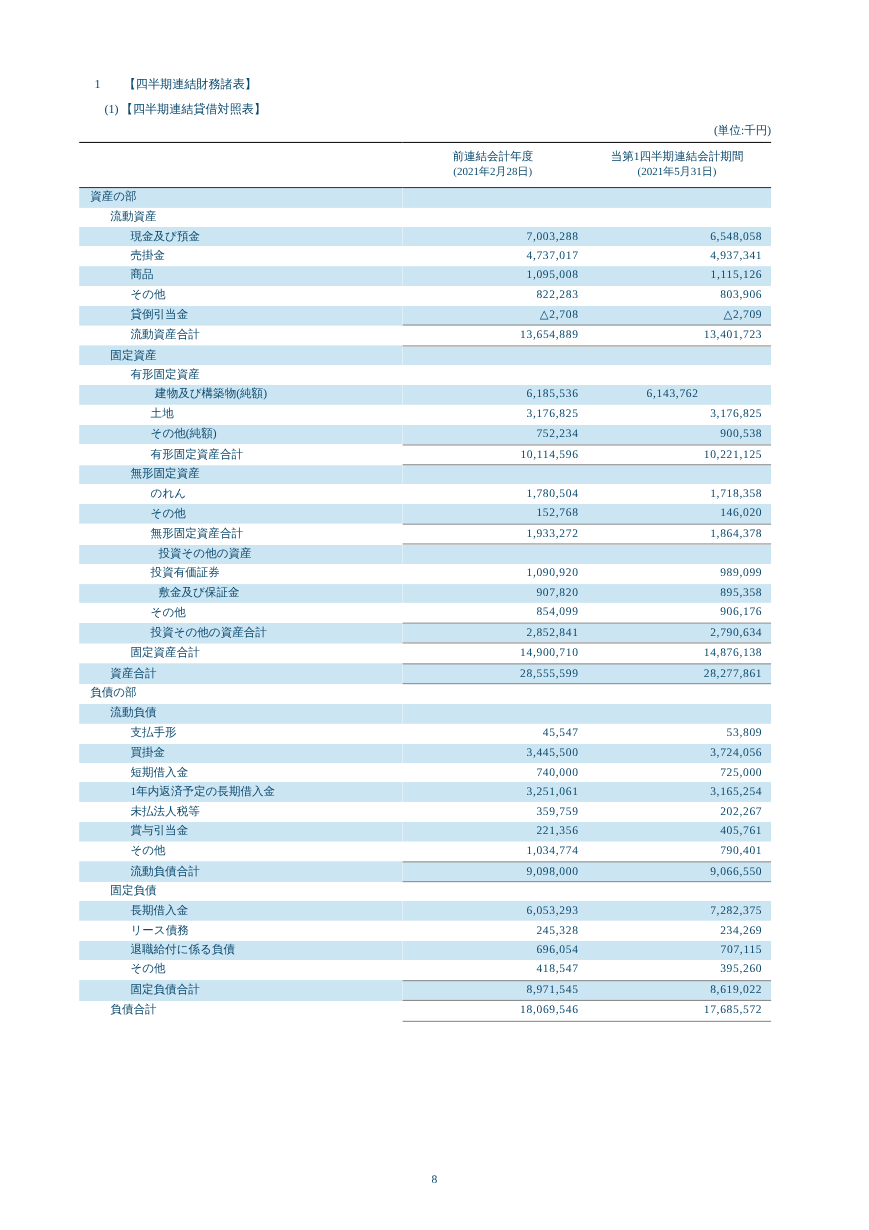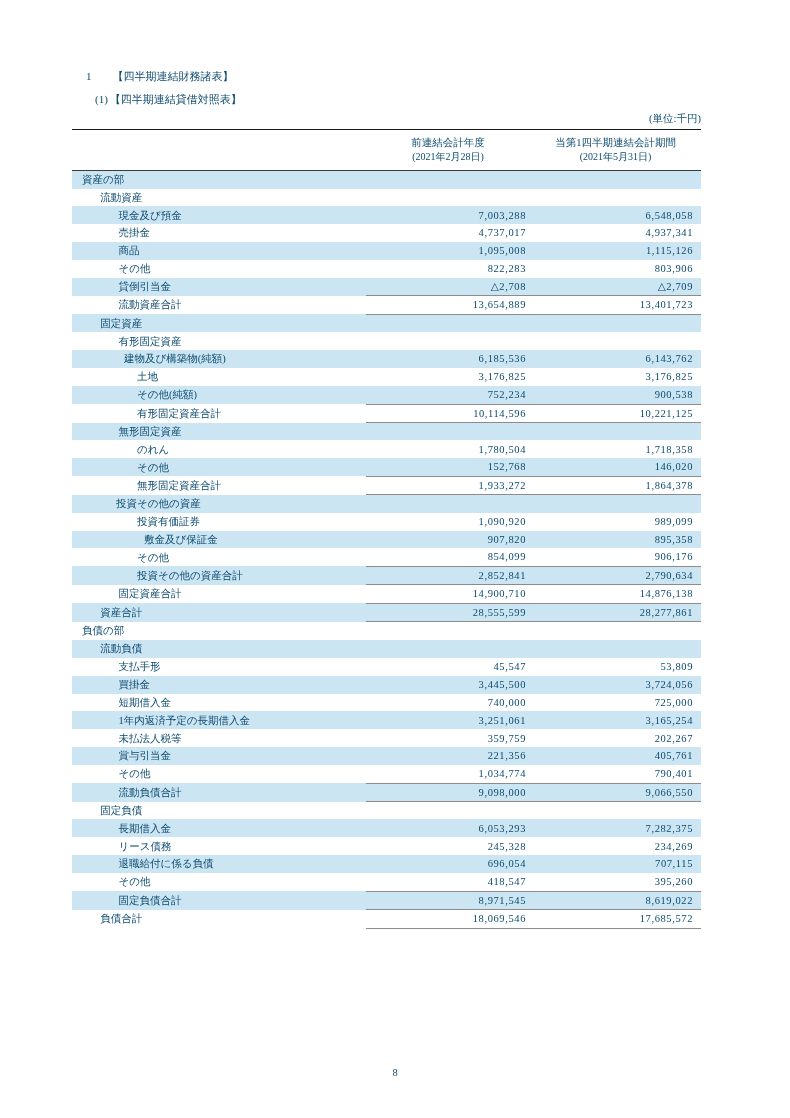--- a/index.html
+++ b/index.html
@@ -128,23 +128,23 @@
           <td class="label" style="background: rgb(203, 229, 243); padding-left: 28.3px;">固定資産</td>
           <td class="amount a1" style="background: rgb(203, 229, 243);"></td>
           <td class="amount a2" style="background: rgb(203, 229, 243);"></td>
         </tr>
         <tr>
           <td class="label" style="padding-left: 46.6px;">有形固定資産</td>
           <td class="amount a1"></td>
           <td class="amount a2"></td>
         </tr>
         <tr>
-          <td class="label" style="background: rgb(203, 229, 243); padding-left: 52px;">建物及び構築物(純額)</td>
+          <td class="label" style="background: rgb(203, 229, 243); padding-left: 69px;">建物及び構築物(純額)</td>
           <td class="amount a1" style="background: rgb(203, 229, 243);">6,185,536</td>
-          <td class="amount a2" style="background: rgb(203, 229, 243);">6,143,762</td>
+          <td class="amount a2" style="background: rgb(203, 229, 243); text-align: center;">6,143,762</td>
         </tr>
         <tr>
           <td class="label" style="padding-left: 64.9px;">土地</td>
           <td class="amount a1">3,176,825</td>
           <td class="amount a2">3,176,825</td>
         </tr>
         <tr>
           <td class="label" style="background: rgb(203, 229, 243); padding-left: 64.9px;">その他(純額)</td>
           <td class="amount a1" style="background: rgb(203, 229, 243);">752,234</td>
           <td class="amount a2" style="background: rgb(203, 229, 243);">900,538</td>
@@ -168,21 +168,21 @@
           <td class="label" style="background: rgb(203, 229, 243); padding-left: 64.9px;">その他</td>
           <td class="amount a1" style="background: rgb(203, 229, 243);">152,768</td>
           <td class="amount a2" style="background: rgb(203, 229, 243);">146,020</td>
         </tr>
         <tr class="total">
           <td class="label" style="padding-left: 64.9px;">無形固定資産合計</td>
           <td class="amount a1">1,933,272</td>
           <td class="amount a2">1,864,378</td>
         </tr>
         <tr>
-          <td class="label" style="background: rgb(203, 229, 243); padding-left: 44px;">投資その他の資産</td>
+          <td class="label" style="background: rgb(203, 229, 243); padding-left: 72px;">投資その他の資産</td>
           <td class="amount a1" style="background: rgb(203, 229, 243);"></td>
           <td class="amount a2" style="background: rgb(203, 229, 243);"></td>
         </tr>
         <tr>
           <td class="label" style="padding-left: 64.9px;">投資有価証券</td>
           <td class="amount a1">1,090,920</td>
           <td class="amount a2">989,099</td>
         </tr>
         <tr>
           <td class="label" style="background: rgb(203, 229, 243); padding-left: 72px;">敷金及び保証金</td>

